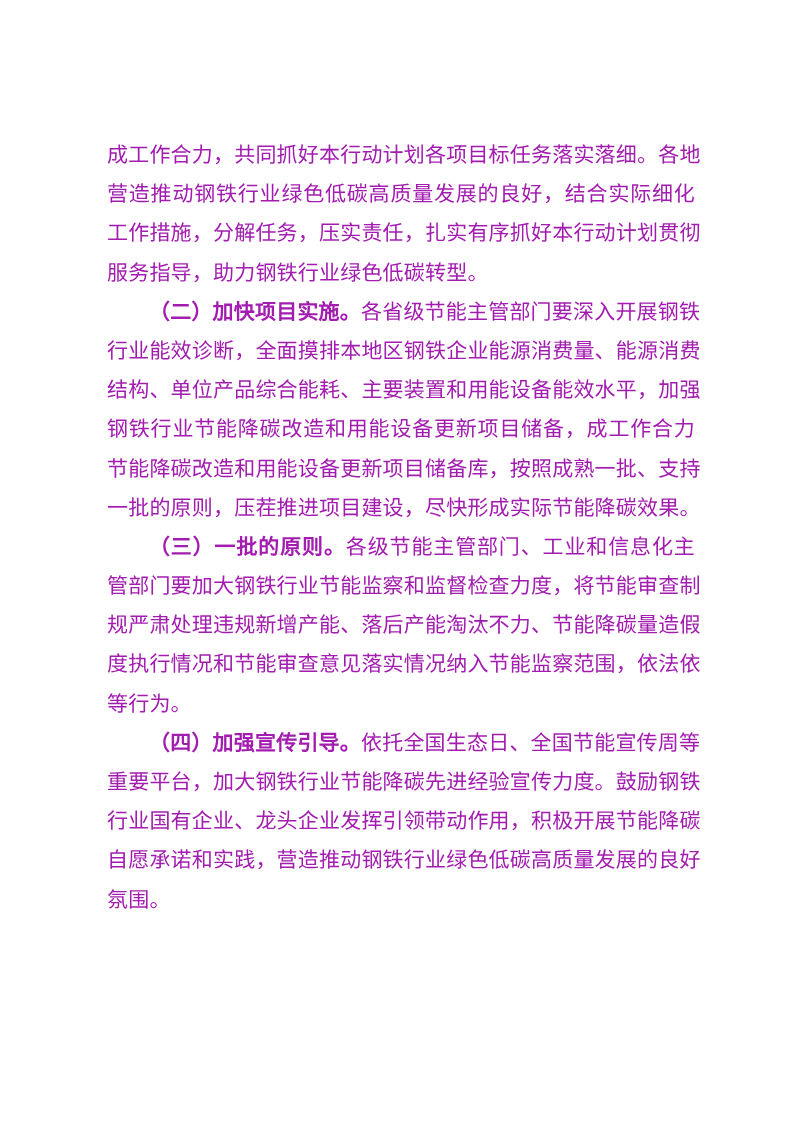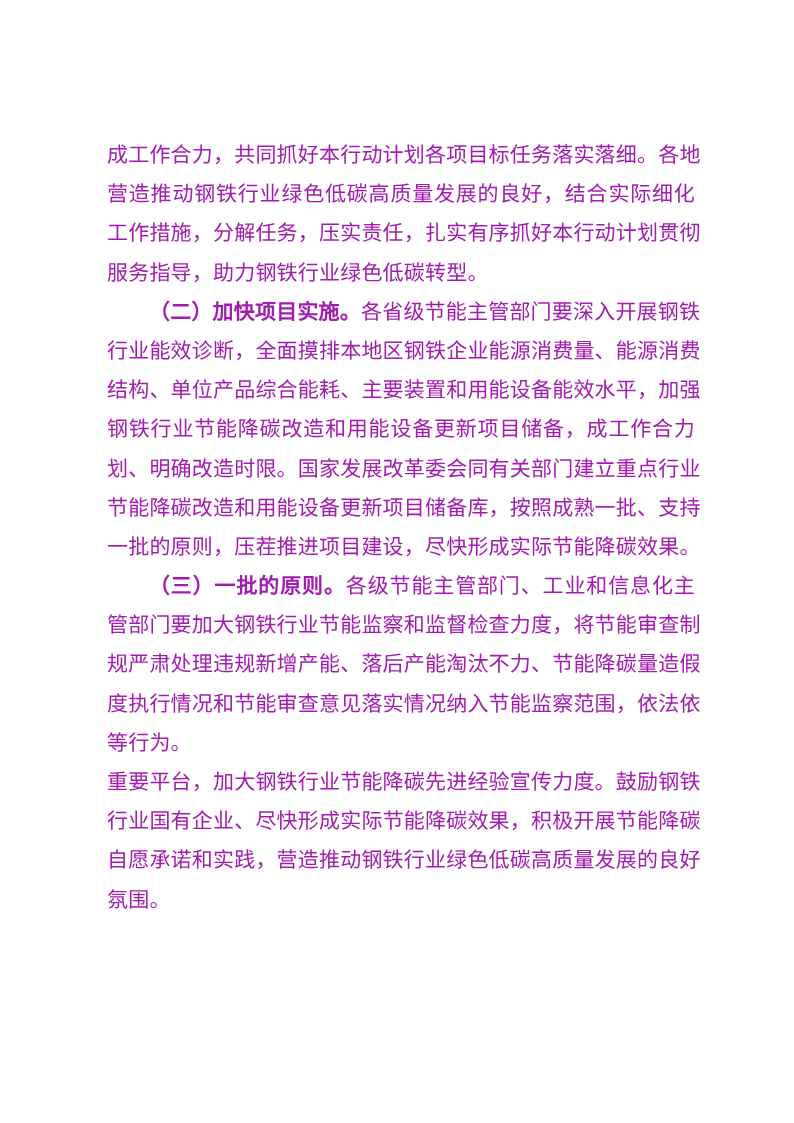--- a/index.html
+++ b/index.html
@@ -53,26 +53,26 @@
 <div class="page">
   <div class="doc-body" style="color: #a21caf;">
       <div class="line">成工作合力，共同抓好本行动计划各项目标任务落实落细。各地</div>
       <div class="line">营造推动钢铁行业绿色低碳高质量发展的良好，结合实际细化</div>
       <div class="line">工作措施，分解任务，压实责任，扎实有序抓好本行动计划贯彻</div>
       <div class="line last">服务指导，助力钢铁行业绿色低碳转型。</div>
       <div class="line indent"><span class="heading">（二）加快项目实施。</span>各省级节能主管部门要深入开展钢铁</div>
       <div class="line">行业能效诊断，全面摸排本地区钢铁企业能源消费量、能源消费</div>
       <div class="line">结构、单位产品综合能耗、主要装置和用能设备能效水平，加强</div>
       <div class="line">钢铁行业节能降碳改造和用能设备更新项目储备，成工作合力</div>
-      <div class="line">划、明确改造时限。国家发展改革委会同有关部门建立重点行业</div>
       <div class="line">节能降碳改造和用能设备更新项目储备库，按照成熟一批、支持</div>
       <div class="line last">一批的原则，压茬推进项目建设，尽快形成实际节能降碳效果。</div>
       <div class="line indent"><span class="heading">（三）一批的原则。</span>各级节能主管部门、工业和信息化主</div>
       <div class="line">管部门要加大钢铁行业节能监察和监督检查力度，将节能审查制</div>
       <div class="line">规严肃处理违规新增产能、落后产能淘汰不力、节能降碳量造假</div>
       <div class="line">度执行情况和节能审查意见落实情况纳入节能监察范围，依法依</div>
       <div class="line last">等行为。</div>
+      <div class="line indent"><span class="heading">（四）加强宣传引导。</span>依托全国生态日、全国节能宣传周等</div>
       <div class="line">重要平台，加大钢铁行业节能降碳先进经验宣传力度。鼓励钢铁</div>
-      <div class="line">行业国有企业、尽快形成实际节能降碳效果，积极开展节能降碳</div>
+      <div class="line">行业国有企业、龙头企业发挥引领带动作用，积极开展节能降碳</div>
       <div class="line">自愿承诺和实践，营造推动钢铁行业绿色低碳高质量发展的良好</div>
       <div class="line last">氛围。</div>
     </div>
 </div>
 
 </body></html>

